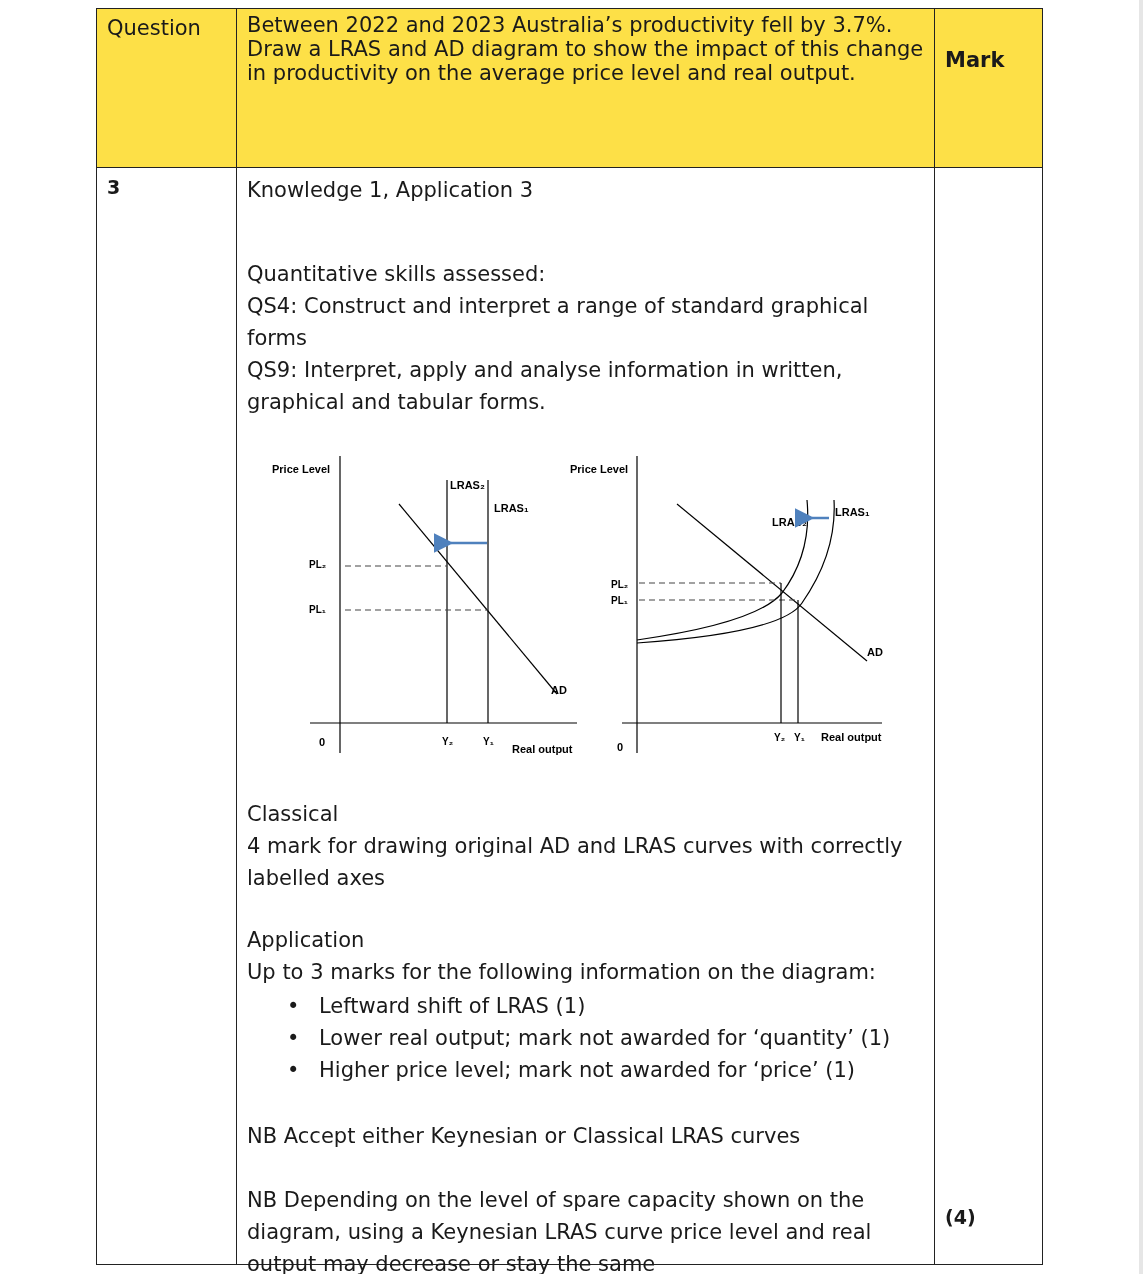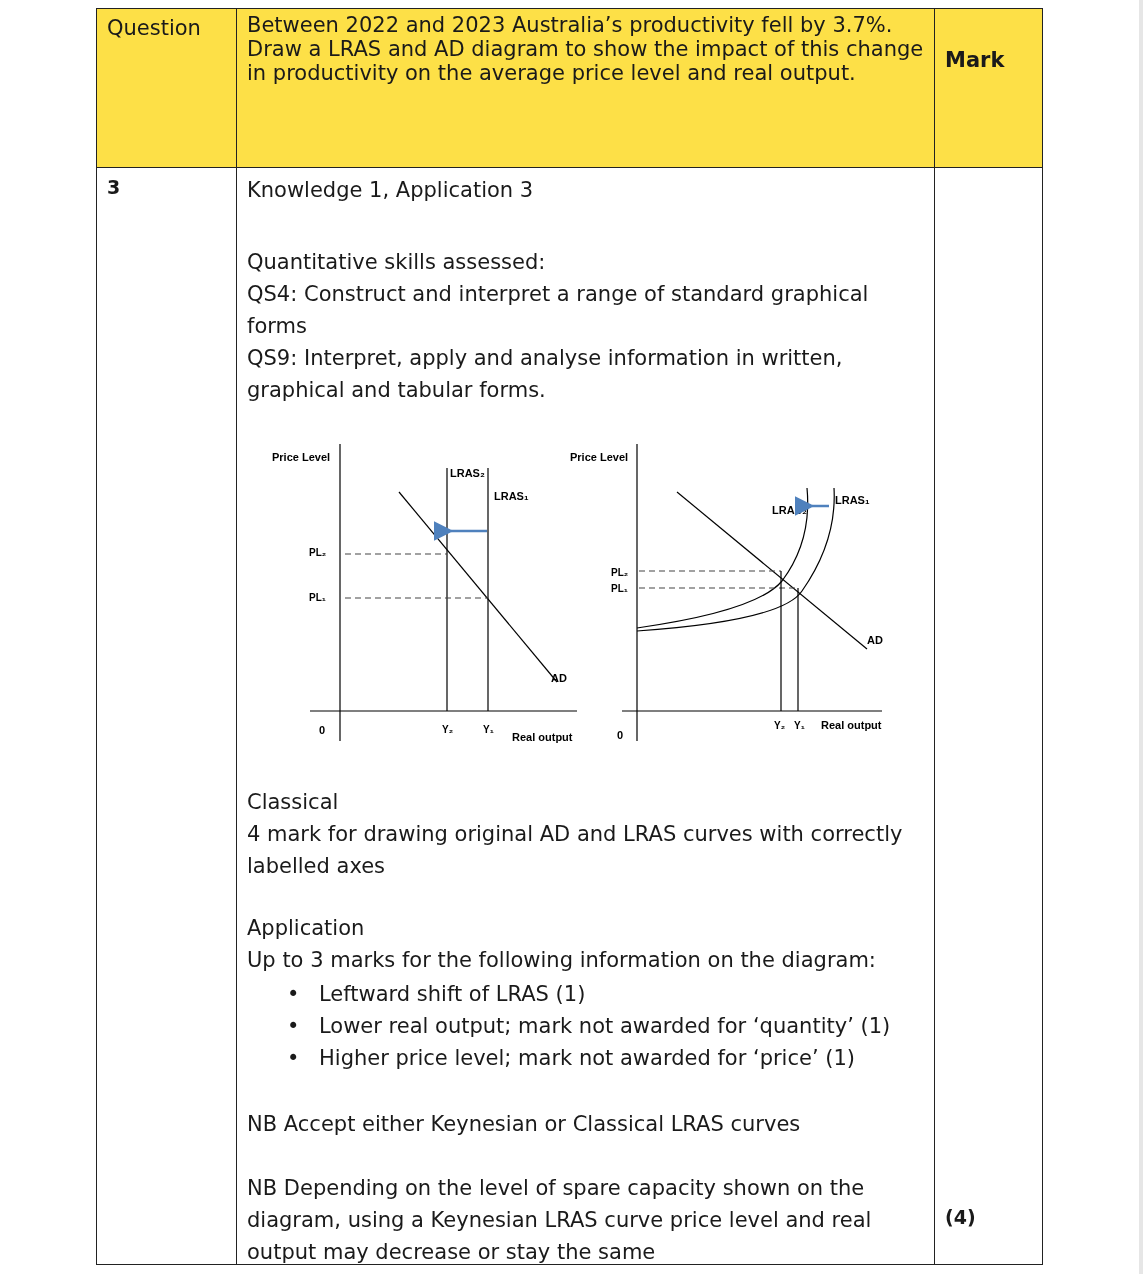--- a/index.html
+++ b/index.html
@@ -47,21 +47,21 @@
         </td>
   </tr>
   <tr>
     <td>
           <div class="num">3</div>
         </td>
     <td>
       <div class="body">
         <div class="b">Knowledge 1, Application 3</div>
         <div class="gap"></div>
-        <div class="b" style="margin-top:8px">Quantitative skills assessed:</div>
+        <div class="b" style="margin-top:20px">Quantitative skills assessed:</div>
         <div><span class="b">QS4:</span><span> Construct and interpret a range of standard graphical forms</span></div>
         <div><span class="b">QS9:</span><span> Interpret, apply and analyse information in written, graphical and tabular forms.</span></div>
 
         <div style="position:relative;height:380px;">
           <svg width="698" height="380" style="position:absolute;left:-10px;top:0;">
             <defs>
               <marker id="ah" markerWidth="8" markerHeight="8" refX="1" refY="4" orient="auto">
                     <path d="M8,0 L0,4 L8,8 z" fill="#4f81bd"></path>
                   </marker>
             </defs>

